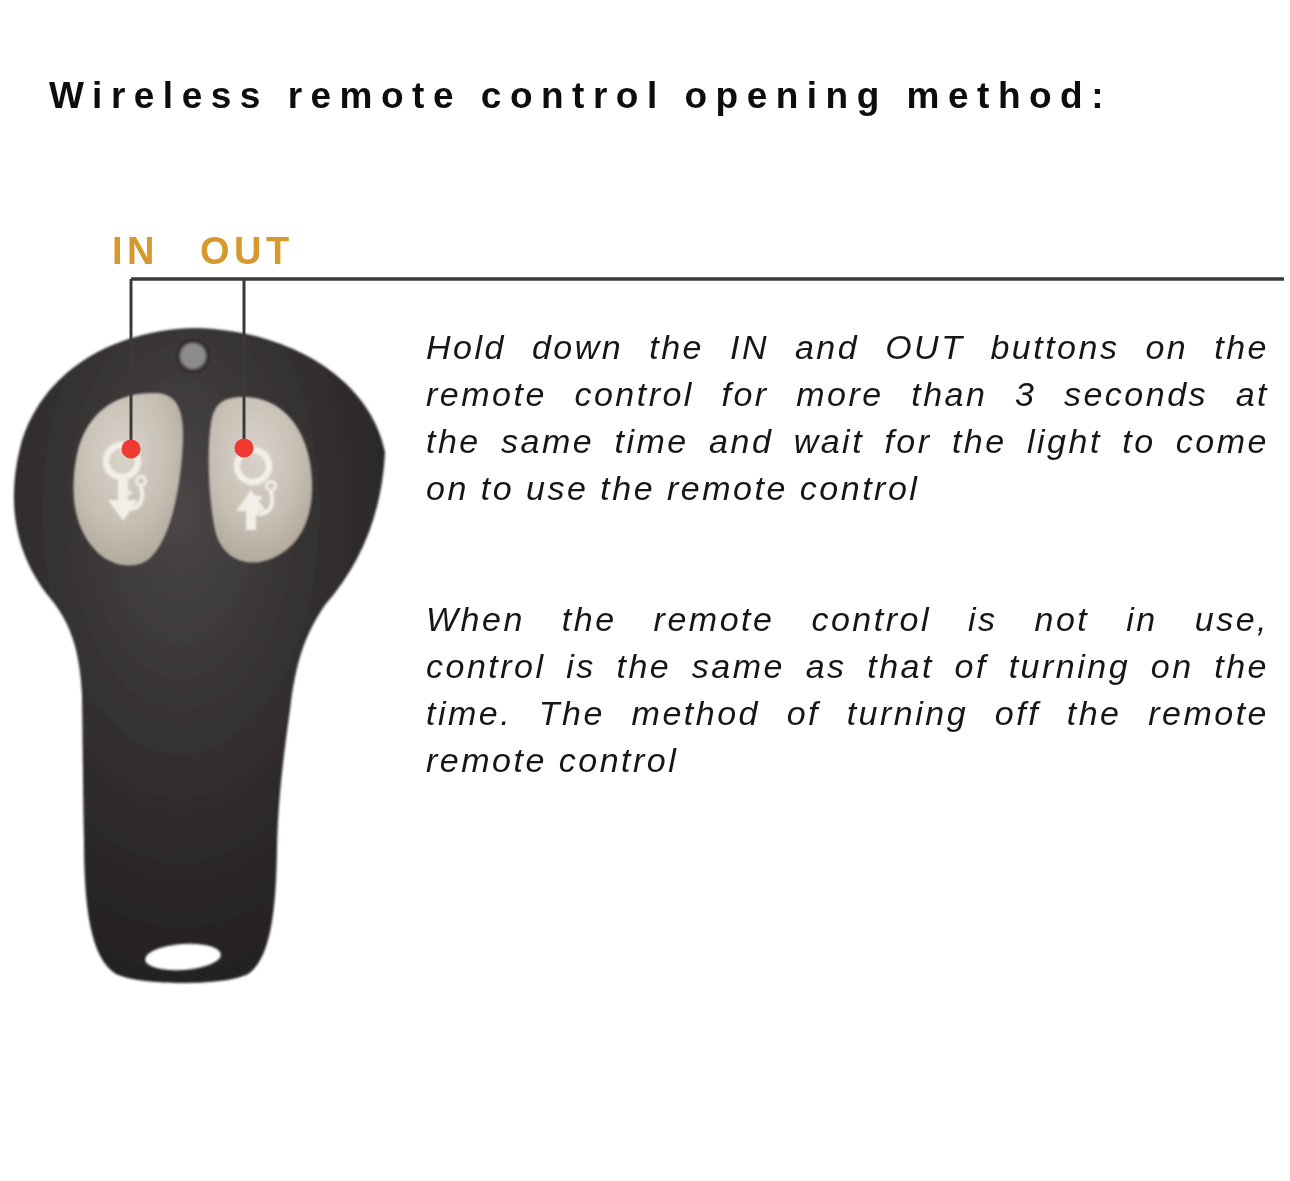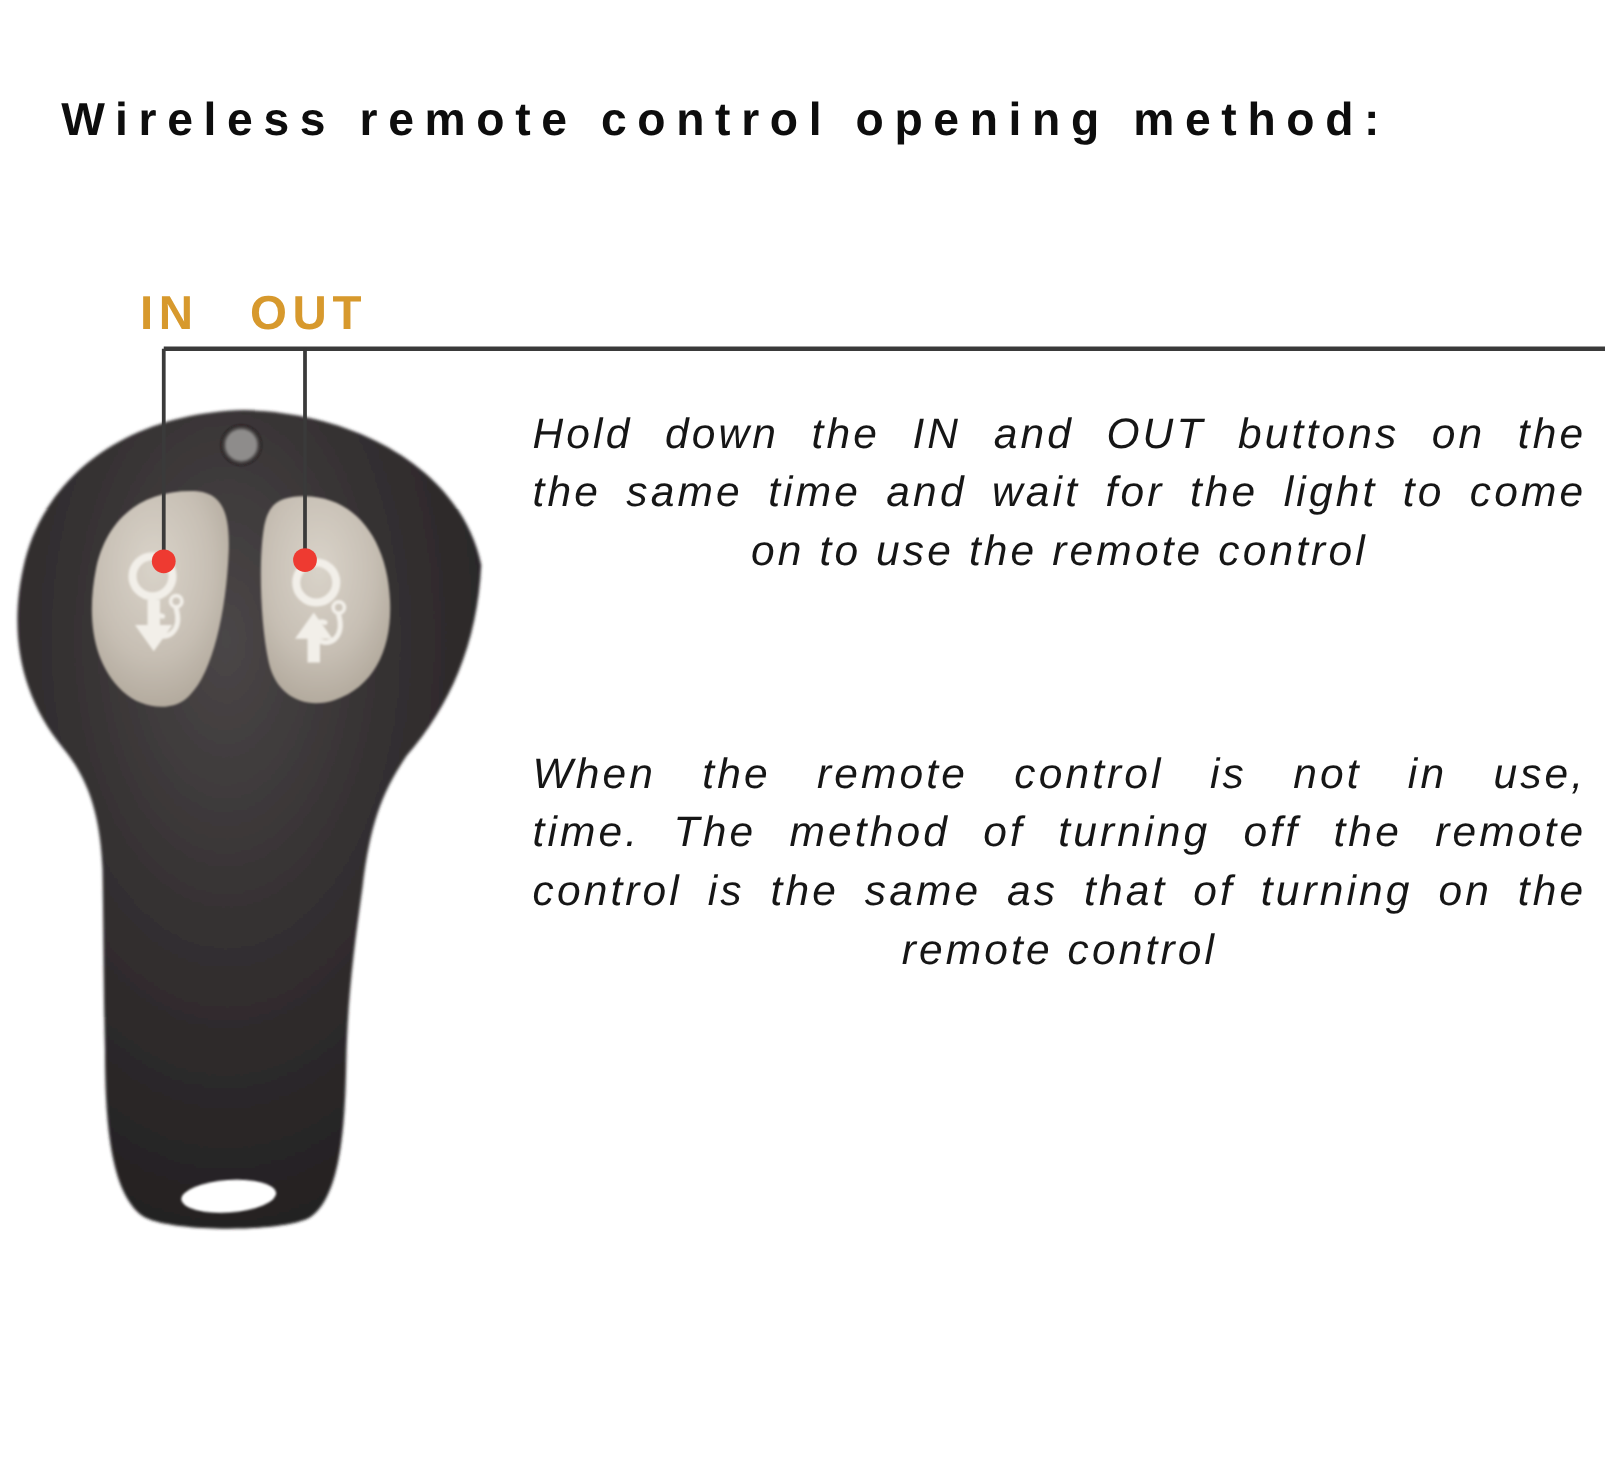--- a/index.html
+++ b/index.html
@@ -23,21 +23,21 @@
   .label-out{left:200px;}
   .diagram{position:absolute;left:0;top:0;width:1290px;height:1181px;}
   .para{
     position:absolute;left:426px;width:843px;
     font-size:34px;line-height:47px;letter-spacing:2.5px;
     color:var(--body-text,#161616);
     font-style:italic;
   }
   .para1{top:324px;}
   .para2{top:556px;margin-top:40px;}
-  .tline{text-align:center;}
+  .tline{text-align:left;}
   .tline.just{text-align:justify;text-align-last:justify;}
 </style>
 </head>
 <body>
 
 <div class="canvas">
 
   <div class="title">Wireless remote control opening method:</div>
 
   <div class="callout-label label-in">IN</div>
@@ -99,23 +99,24 @@
       <line x1="131" y1="279" x2="131" y2="450" stroke-width="3"></line>
       <line x1="244" y1="279" x2="244" y2="449" stroke-width="3"></line>
     </g>
 
     <circle cx="131" cy="449" r="9.5" fill="var(--dot,#ee3a31)"></circle>
     <circle cx="244" cy="448" r="9.5" fill="var(--dot,#ee3a31)"></circle>
   </svg>
 
   <div class="para para1">
       <div class="tline just">Hold down the IN and OUT buttons on the</div>
+      <div class="tline just">remote control for more than 3 seconds at</div>
       <div class="tline just">the same time and wait for the light to come</div>
       <div class="tline">on to use the remote control</div>
     </div>
   <div class="para para2">
       <div class="tline just">When the remote control is not in use,</div>
+      <div class="tline just">control is the same as that of turning on the</div>
       <div class="tline just">time. The method of turning off the remote</div>
-      <div class="tline just">control is the same as that of turning on the</div>
       <div class="tline">remote control</div>
     </div>
 
 </div>
 
 </body></html>

